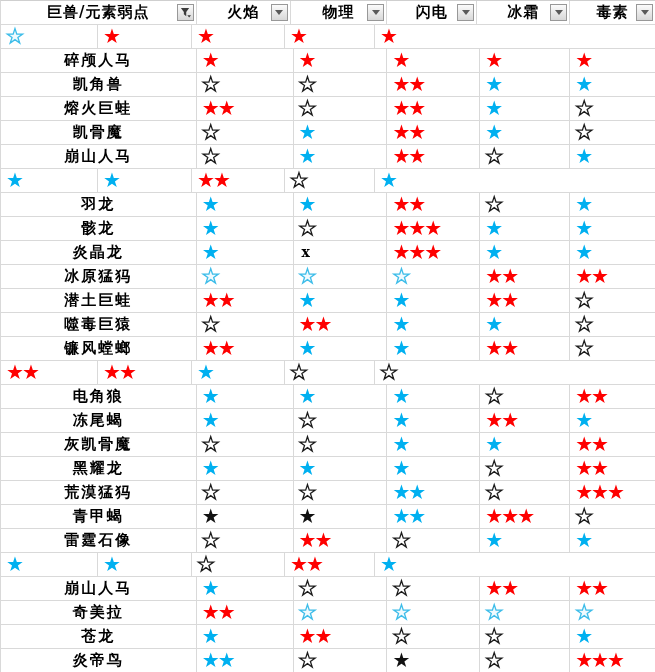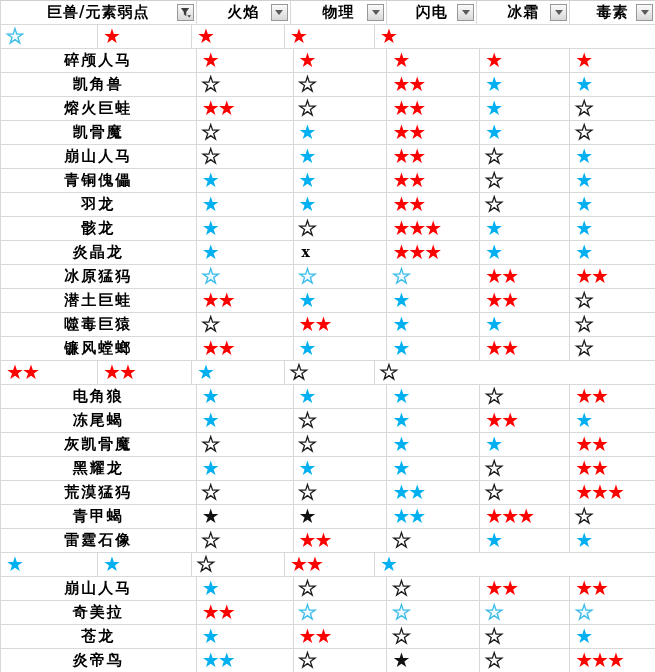--- a/index.html
+++ b/index.html
@@ -177,21 +177,20 @@
           <span class="star" style="color: rgb(254, 0, 0);">★</span>
         </div>
         <div class="cell c4 star-cell">
           <span class="star" style="color: rgb(255, 255, 255); -webkit-text-stroke: 1.3px rgb(26, 26, 26);">★</span>
         </div>
         <div class="cell c5 star-cell">
           <span class="star" style="color: rgb(0, 176, 240);">★</span>
         </div>
       </div>
       <div class="row">
-        <div class="cell c0 name-cell">青铜傀儡</div>
         <div class="cell c1 star-cell">
           <span class="star" style="color: rgb(0, 176, 240);">★</span>
         </div>
         <div class="cell c2 star-cell">
           <span class="star" style="color: rgb(0, 176, 240);">★</span>
         </div>
         <div class="cell c3 star-cell">
           <span class="star" style="color: rgb(254, 0, 0);">★</span>
           <span class="star" style="color: rgb(254, 0, 0);">★</span>
         </div>

